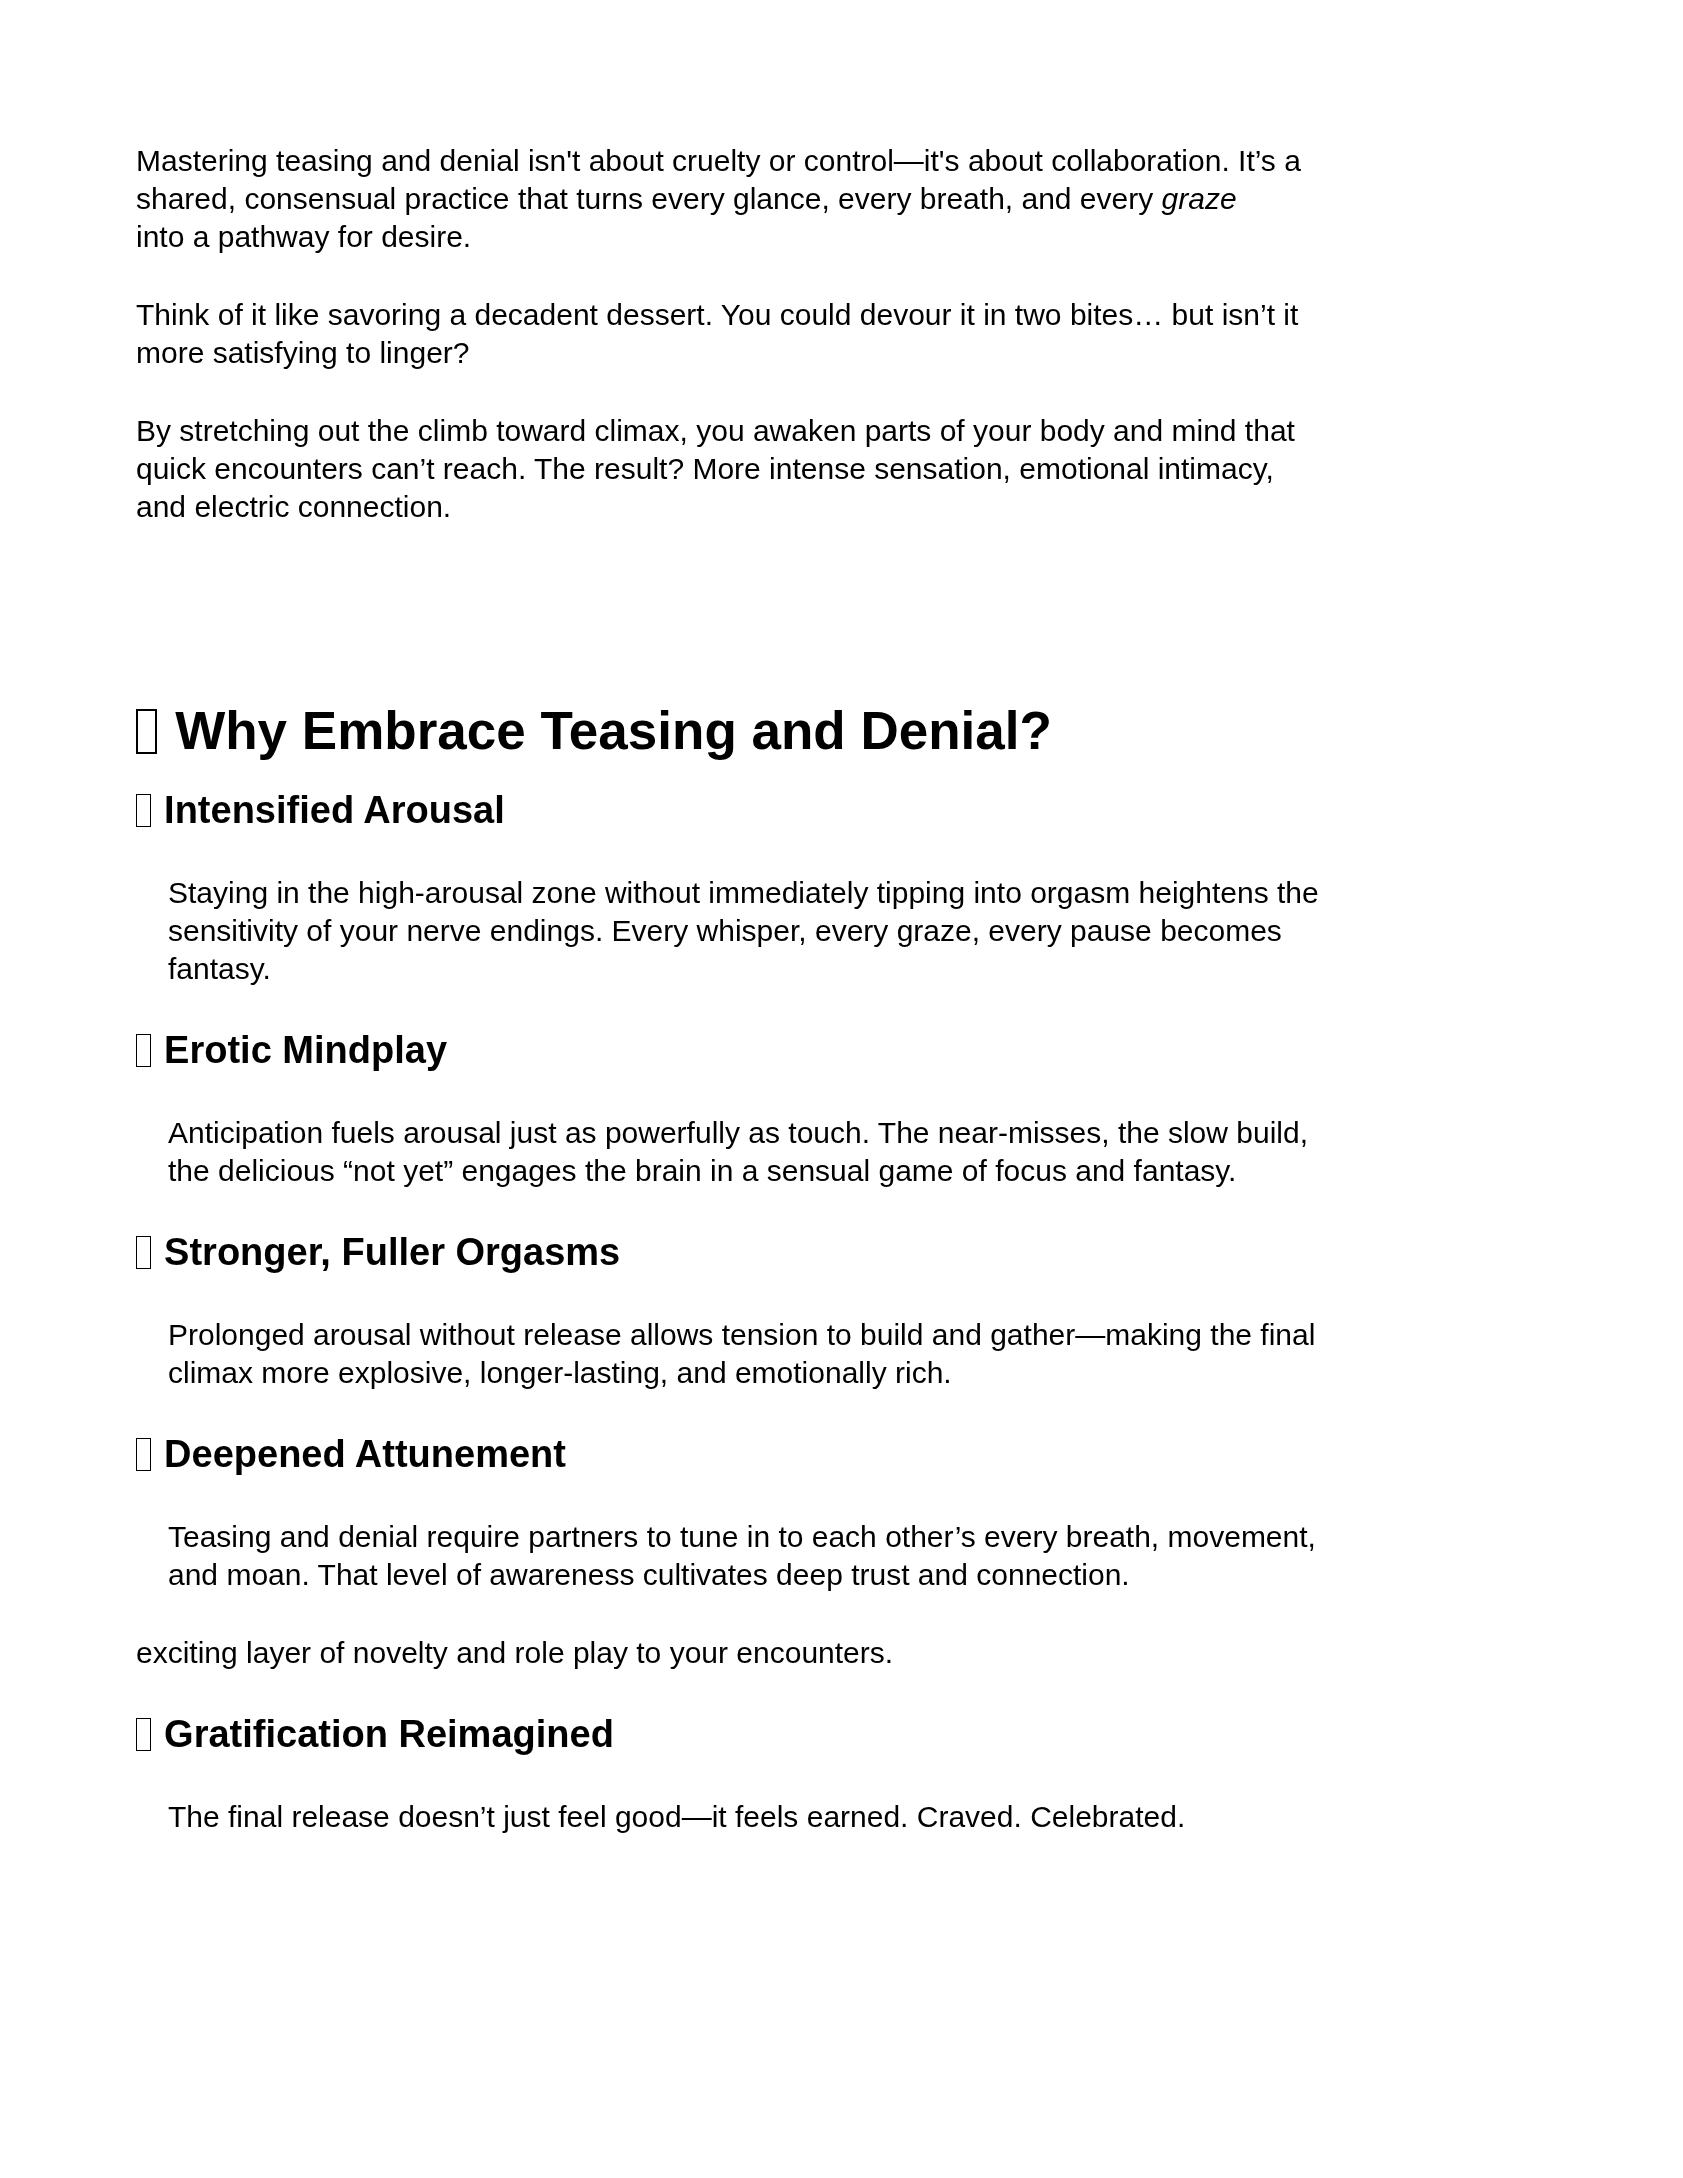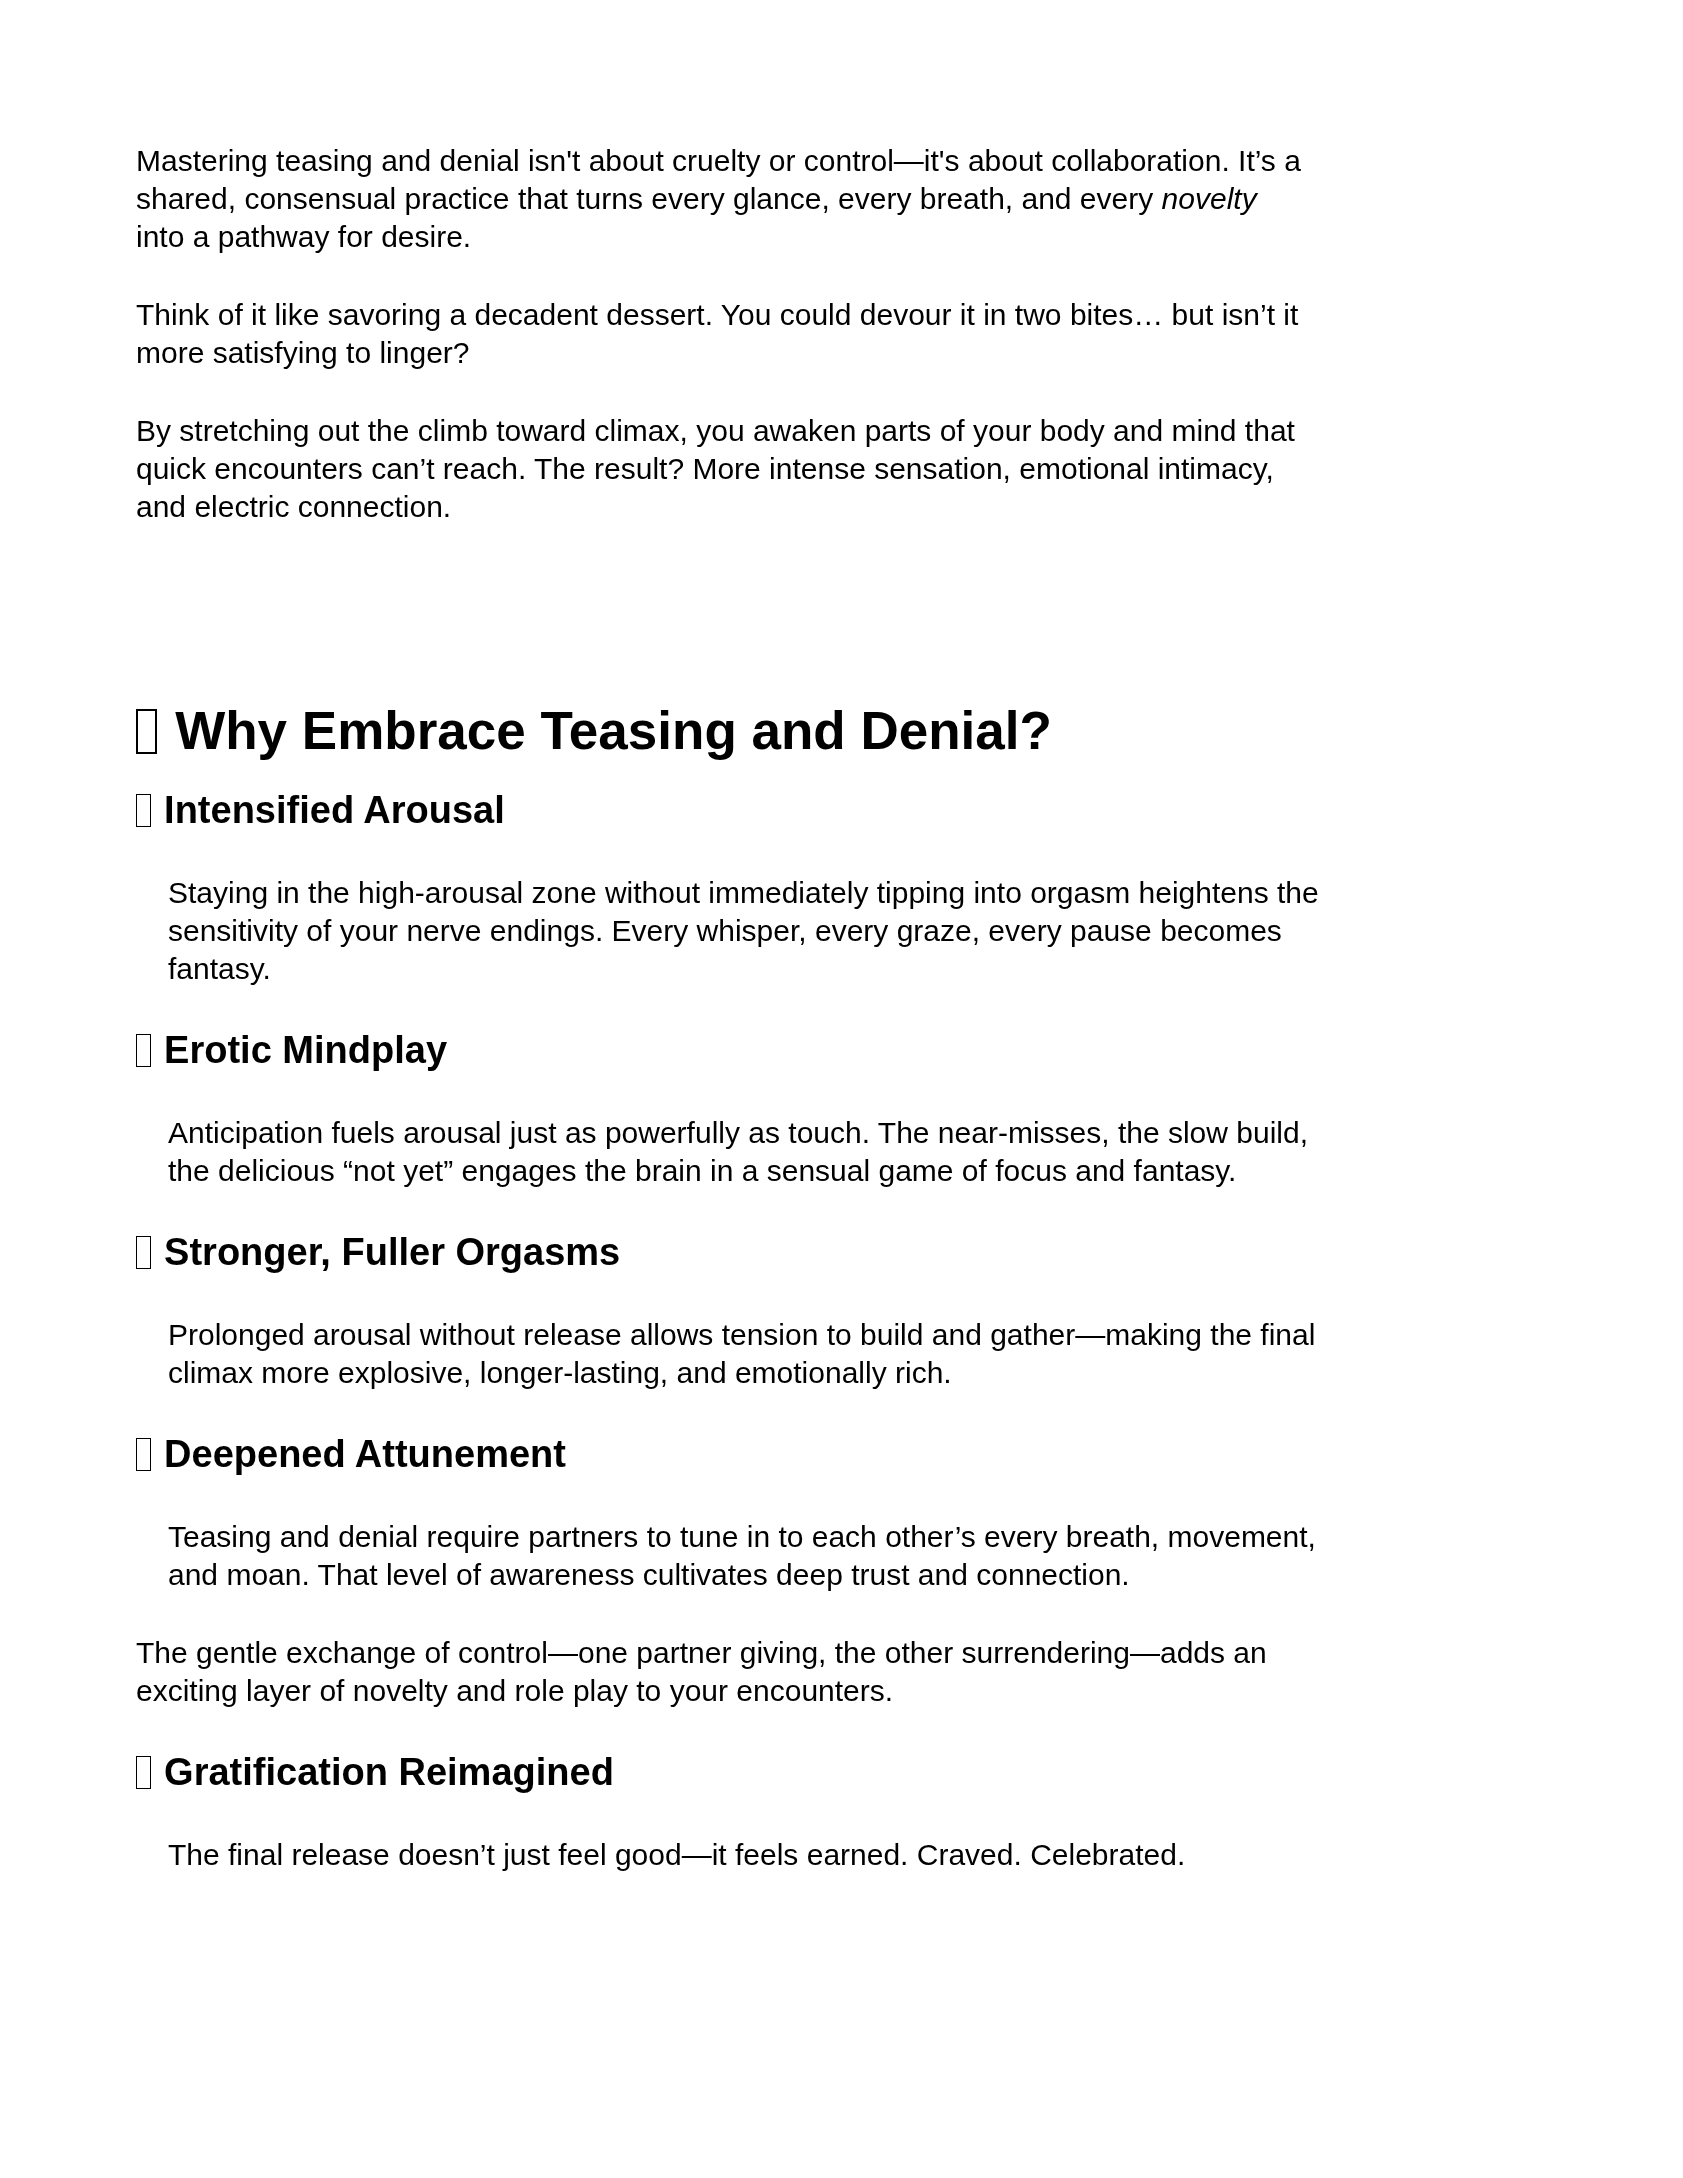--- a/index.html
+++ b/index.html
@@ -58,21 +58,21 @@
     background: transparent;
   }
 </style>
 </head>
 <body>
 
 <main class="page">
   <div class="content" id="doc">
       <div class="para">
         <div class="line"><span>Mastering teasing and denial isn't about cruelty or control—it's about collaboration. It’s a</span></div>
-        <div class="line"><span>shared, consensual practice that turns every glance, every breath, and every </span><span class="it">novelty</span></div>
+        <div class="line"><span>shared, consensual practice that turns every glance, every breath, and every </span><span class="it">graze</span></div>
         <div class="line"><span>into a pathway for desire.</span></div>
       </div>
       <div class="para">
         <div class="line"><span>Think of it like savoring a decadent dessert. You could devour it in two bites… but isn’t it</span></div>
         <div class="line"><span>more satisfying to linger?</span></div>
       </div>
       <div class="para">
         <div class="line"><span>By stretching out the climb toward climax, you awaken parts of your body and mind that</span></div>
         <div class="line"><span>quick encounters can’t reach. The result? More intense sensation, emotional intimacy,</span></div>
         <div class="line"><span>and electric connection.</span></div>
@@ -93,21 +93,20 @@
       <div class="para">
         <div class="line"><span>Prolonged arousal without release allows tension to build and gather—making the final</span></div>
         <div class="line"><span>climax more explosive, longer-lasting, and emotionally rich.</span></div>
       </div>
       <div class="h3"><span class="tofu"></span><span>Deepened Attunement</span></div>
       <div class="para">
         <div class="line"><span>Teasing and denial require partners to tune in to each other’s every breath, movement,</span></div>
         <div class="line"><span>and moan. That level of awareness cultivates deep trust and connection.</span></div>
       </div>
       <div class="para">
-        <div class="line"><span>The gentle exchange of control—one partner giving, the other surrendering—adds an</span></div>
         <div class="line"><span>exciting layer of novelty and role play to your encounters.</span></div>
       </div>
       <div class="h3"><span class="tofu"></span><span>Gratification Reimagined</span></div>
       <div class="para">
         <div class="line"><span>The final release doesn’t just feel good—it feels earned. Craved. Celebrated.</span></div>
       </div>
     </div>
 </main>
 
 

